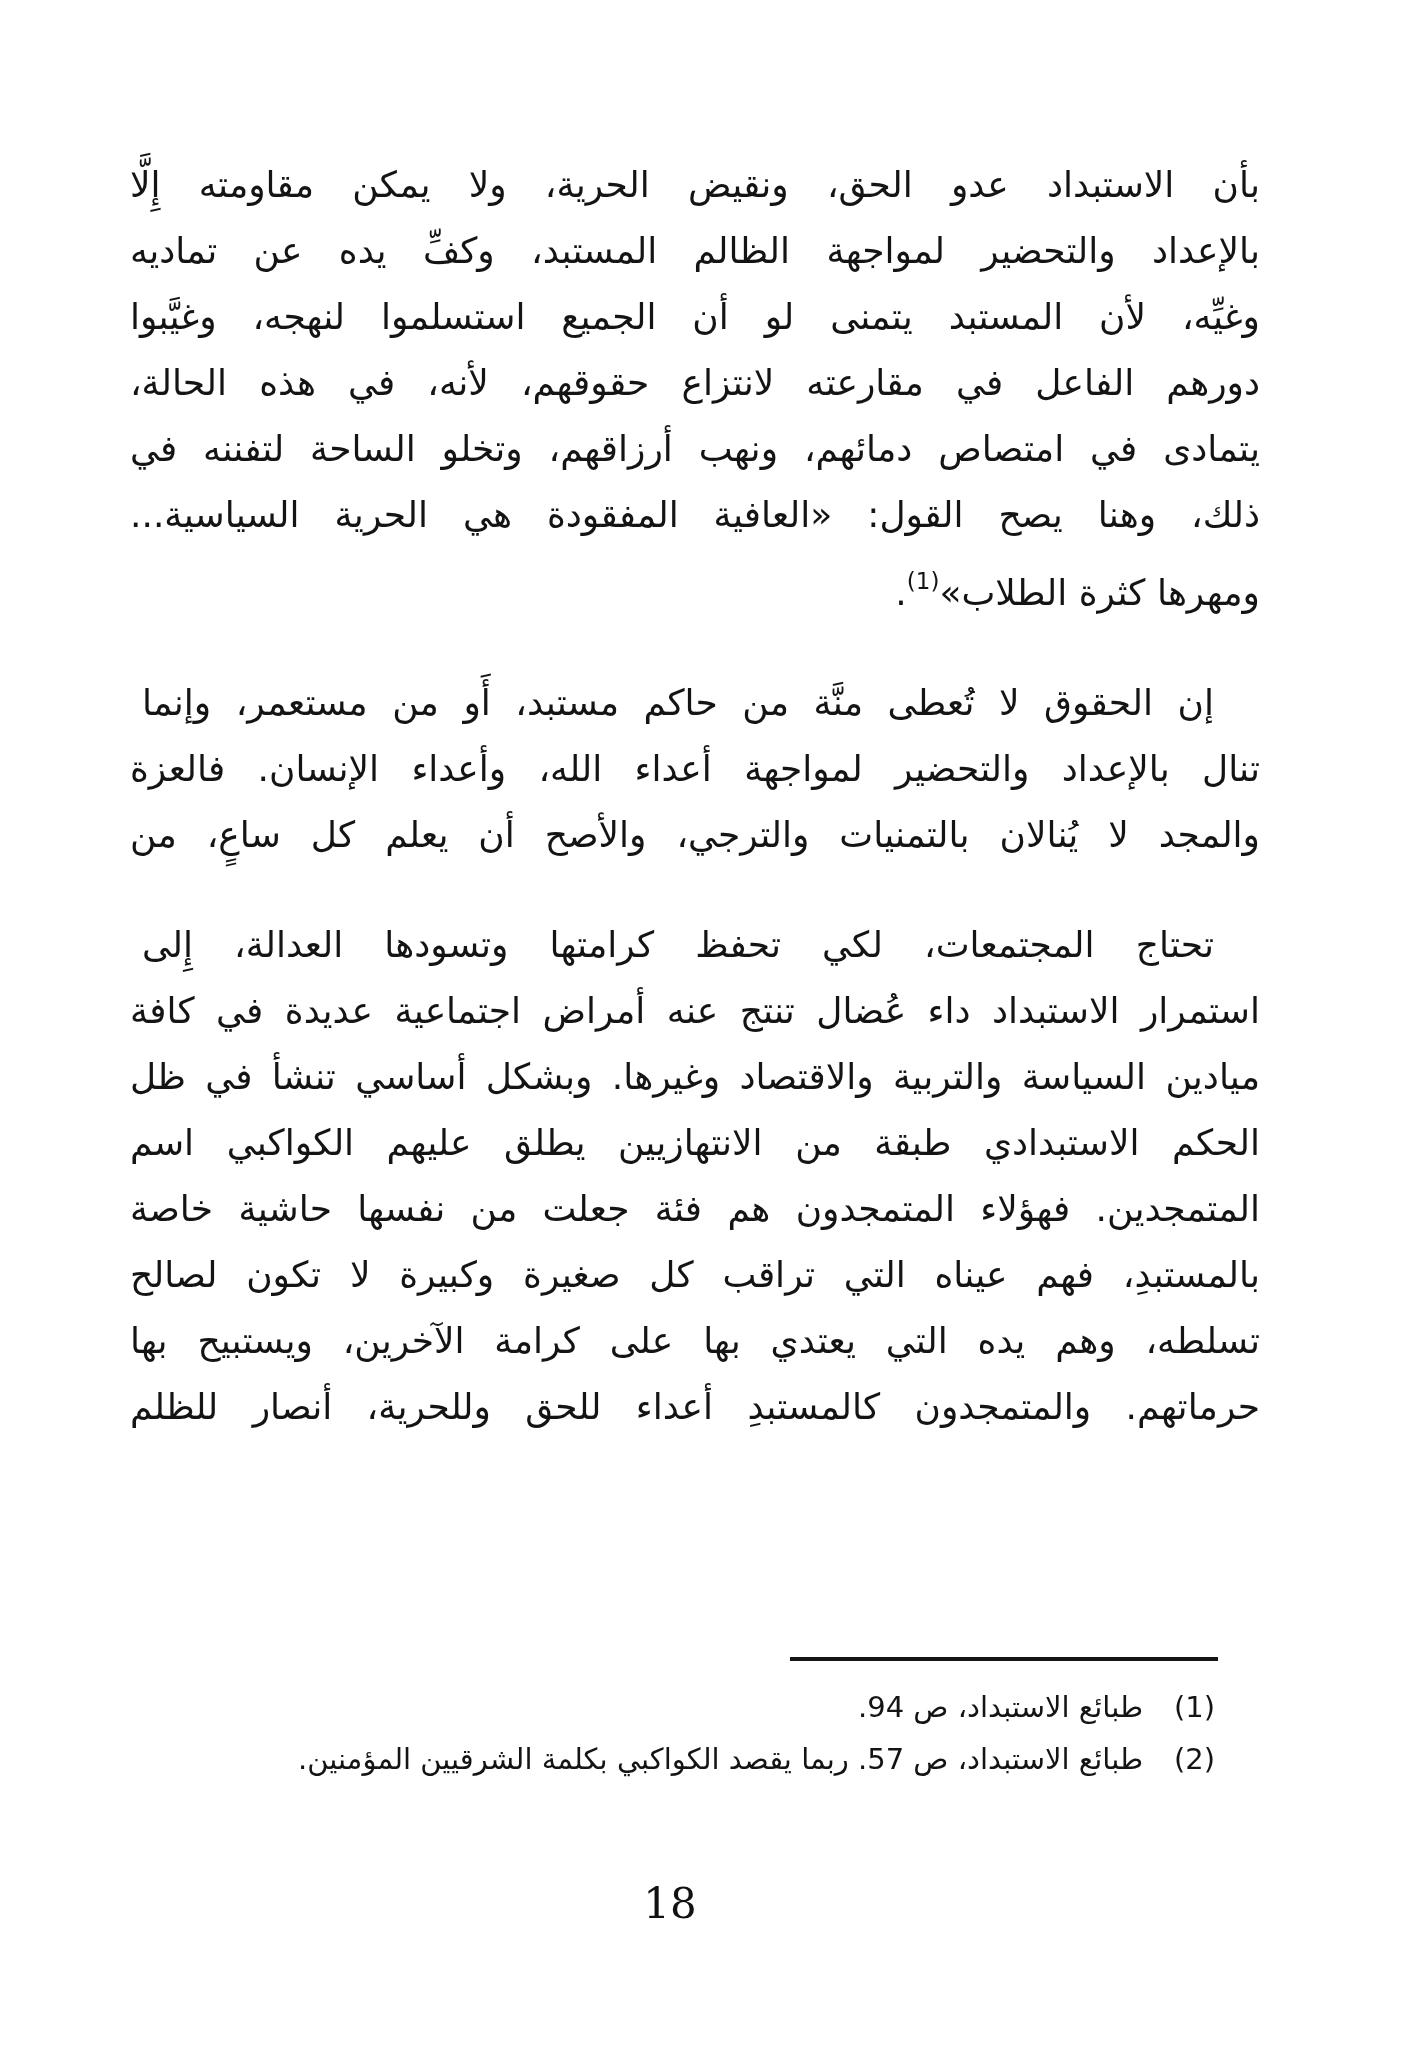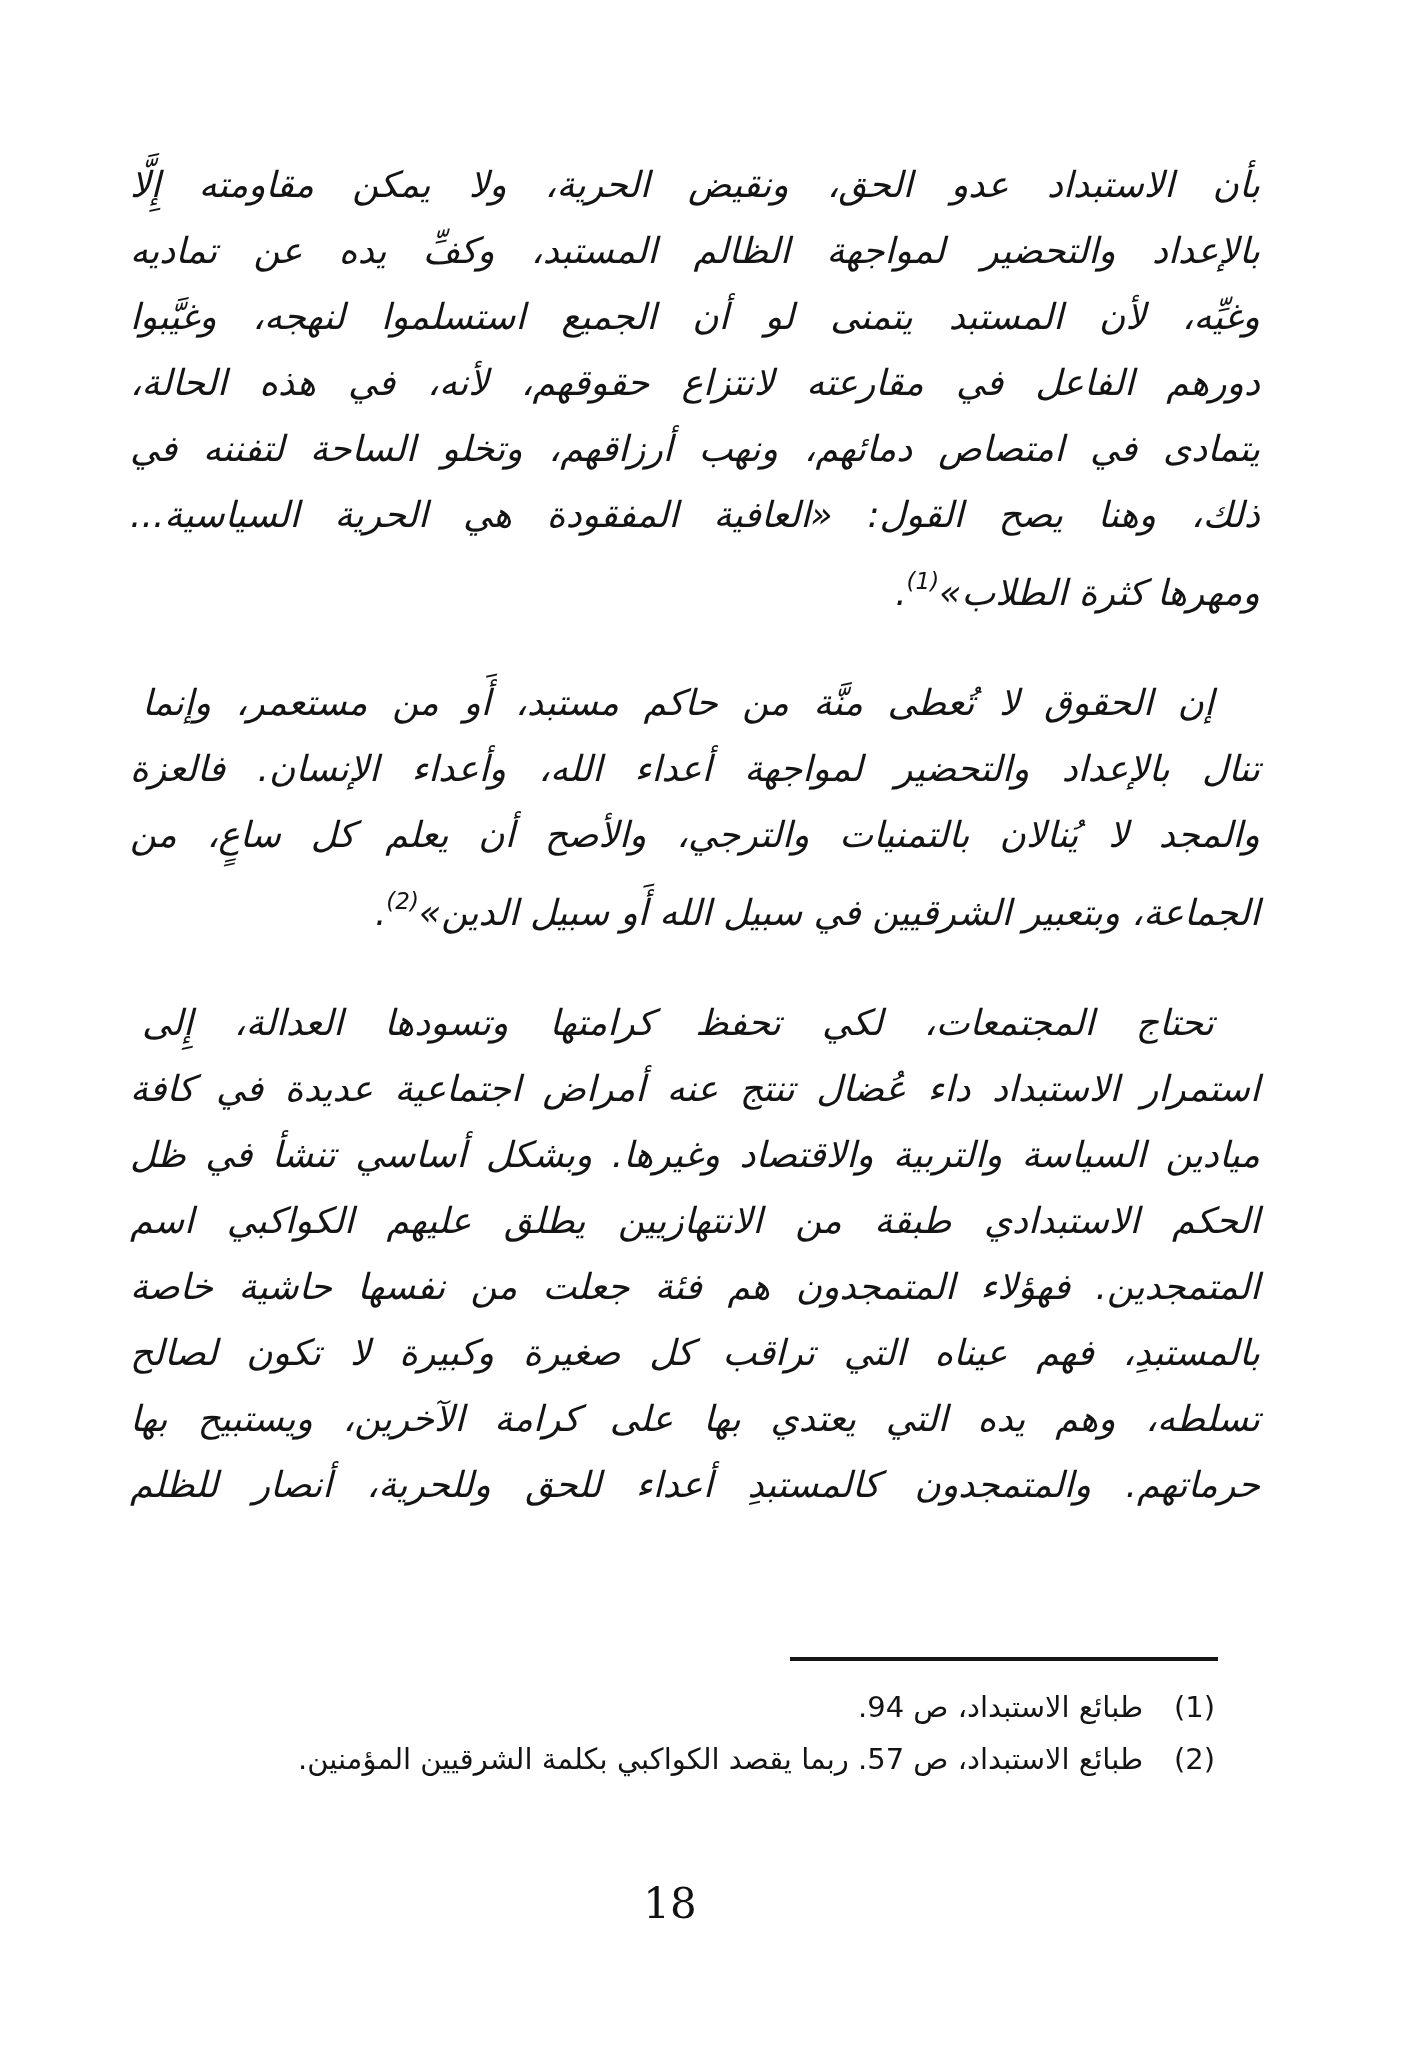--- a/index.html
+++ b/index.html
@@ -23,21 +23,20 @@
     direction: rtl;
     font-size: 36px;
     line-height: 66px;
   }
   .para { margin: 0; padding: 0; }
   .para + .para { margin-top: 44px; }
   .line {
     text-align: justify;
     text-align-last: justify;
     text-justify: inter-word;
-    font-style: italic;
   }
   .line.indent { padding-right: 46px; margin-left: 12px; }
   .line.last {
     text-align: right;
     text-align-last: right;
   }
   sup.fn-ref {
     font-size: 23px;
     vertical-align: 16px;
     letter-spacing: 1px;
@@ -94,23 +93,20 @@
       <div class="line">ذلك، وهنا يصح القول: «العافية المفقودة هي الحرية السياسية...</div>
       <div class="line last">
         <span>ومهرها كثرة الطلاب»</span><sup class="fn-ref">(1)</sup><span>.</span>
       </div>
     </div>
 
     <div class="para">
       <div class="line indent">إن الحقوق لا تُعطى منَّة من حاكم مستبد، أَو من مستعمر، وإنما</div>
       <div class="line">تنال بالإعداد والتحضير لمواجهة أعداء الله، وأعداء الإنسان. فالعزة</div>
       <div class="line">والمجد لا يُنالان بالتمنيات والترجي، والأصح أن يعلم كل ساعٍ، من</div>
-      <div class="line last">
-        <span>الجماعة، وبتعبير الشرقيين في سبيل الله أَو سبيل الدين»</span><sup class="fn-ref">(2)</sup><span>.</span>
-      </div>
     </div>
 
     <div class="para">
       <div class="line indent">تحتاج المجتمعات، لكي تحفظ كرامتها وتسودها العدالة، إِلى</div>
       <div class="line">استمرار الاستبداد داء عُضال تنتج عنه أمراض اجتماعية عديدة في كافة</div>
       <div class="line">ميادين السياسة والتربية والاقتصاد وغيرها. وبشكل أساسي تنشأ في ظل</div>
       <div class="line">الحكم الاستبدادي طبقة من الانتهازيين يطلق عليهم الكواكبي اسم</div>
       <div class="line">المتمجدين. فهؤلاء المتمجدون هم فئة جعلت من نفسها حاشية خاصة</div>
       <div class="line">بالمستبدِ، فهم عيناه التي تراقب كل صغيرة وكبيرة لا تكون لصالح</div>
       <div class="line">تسلطه، وهم يده التي يعتدي بها على كرامة الآخرين، ويستبيح بها</div>

